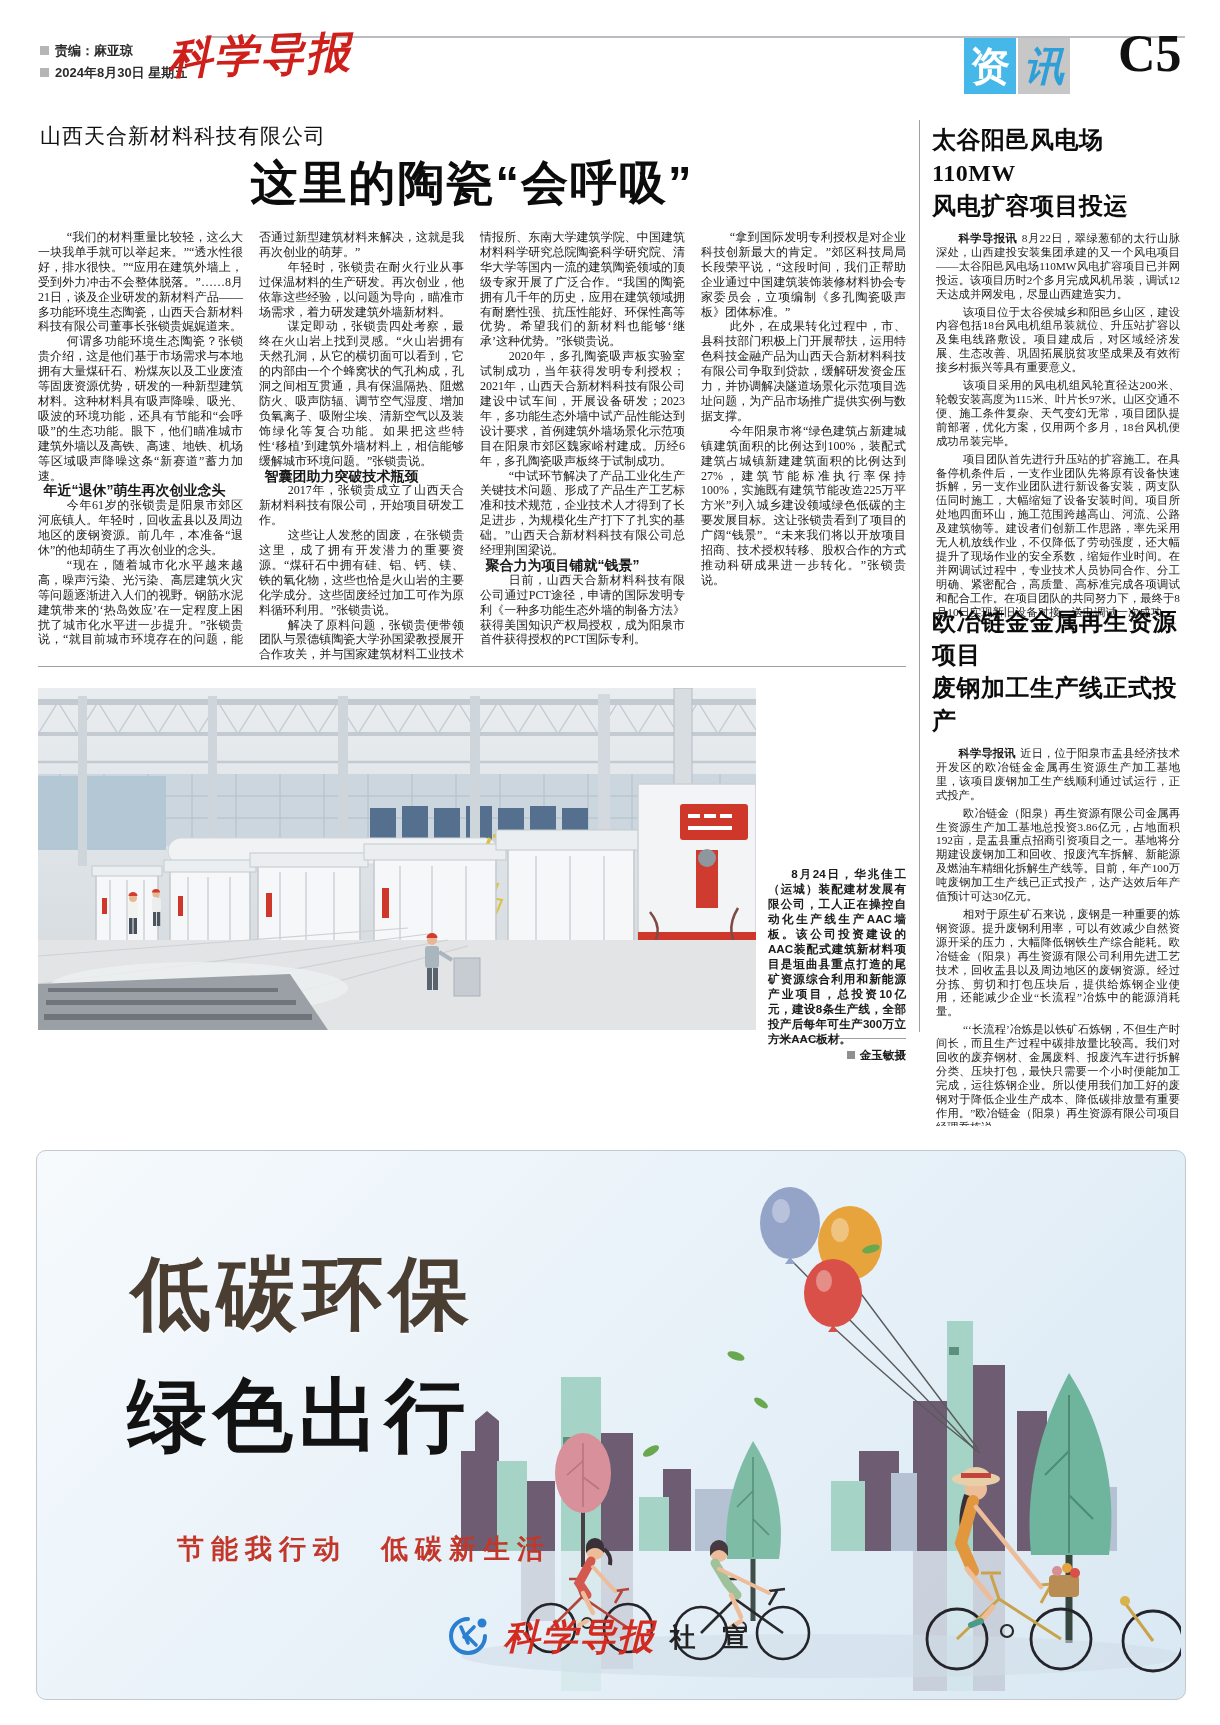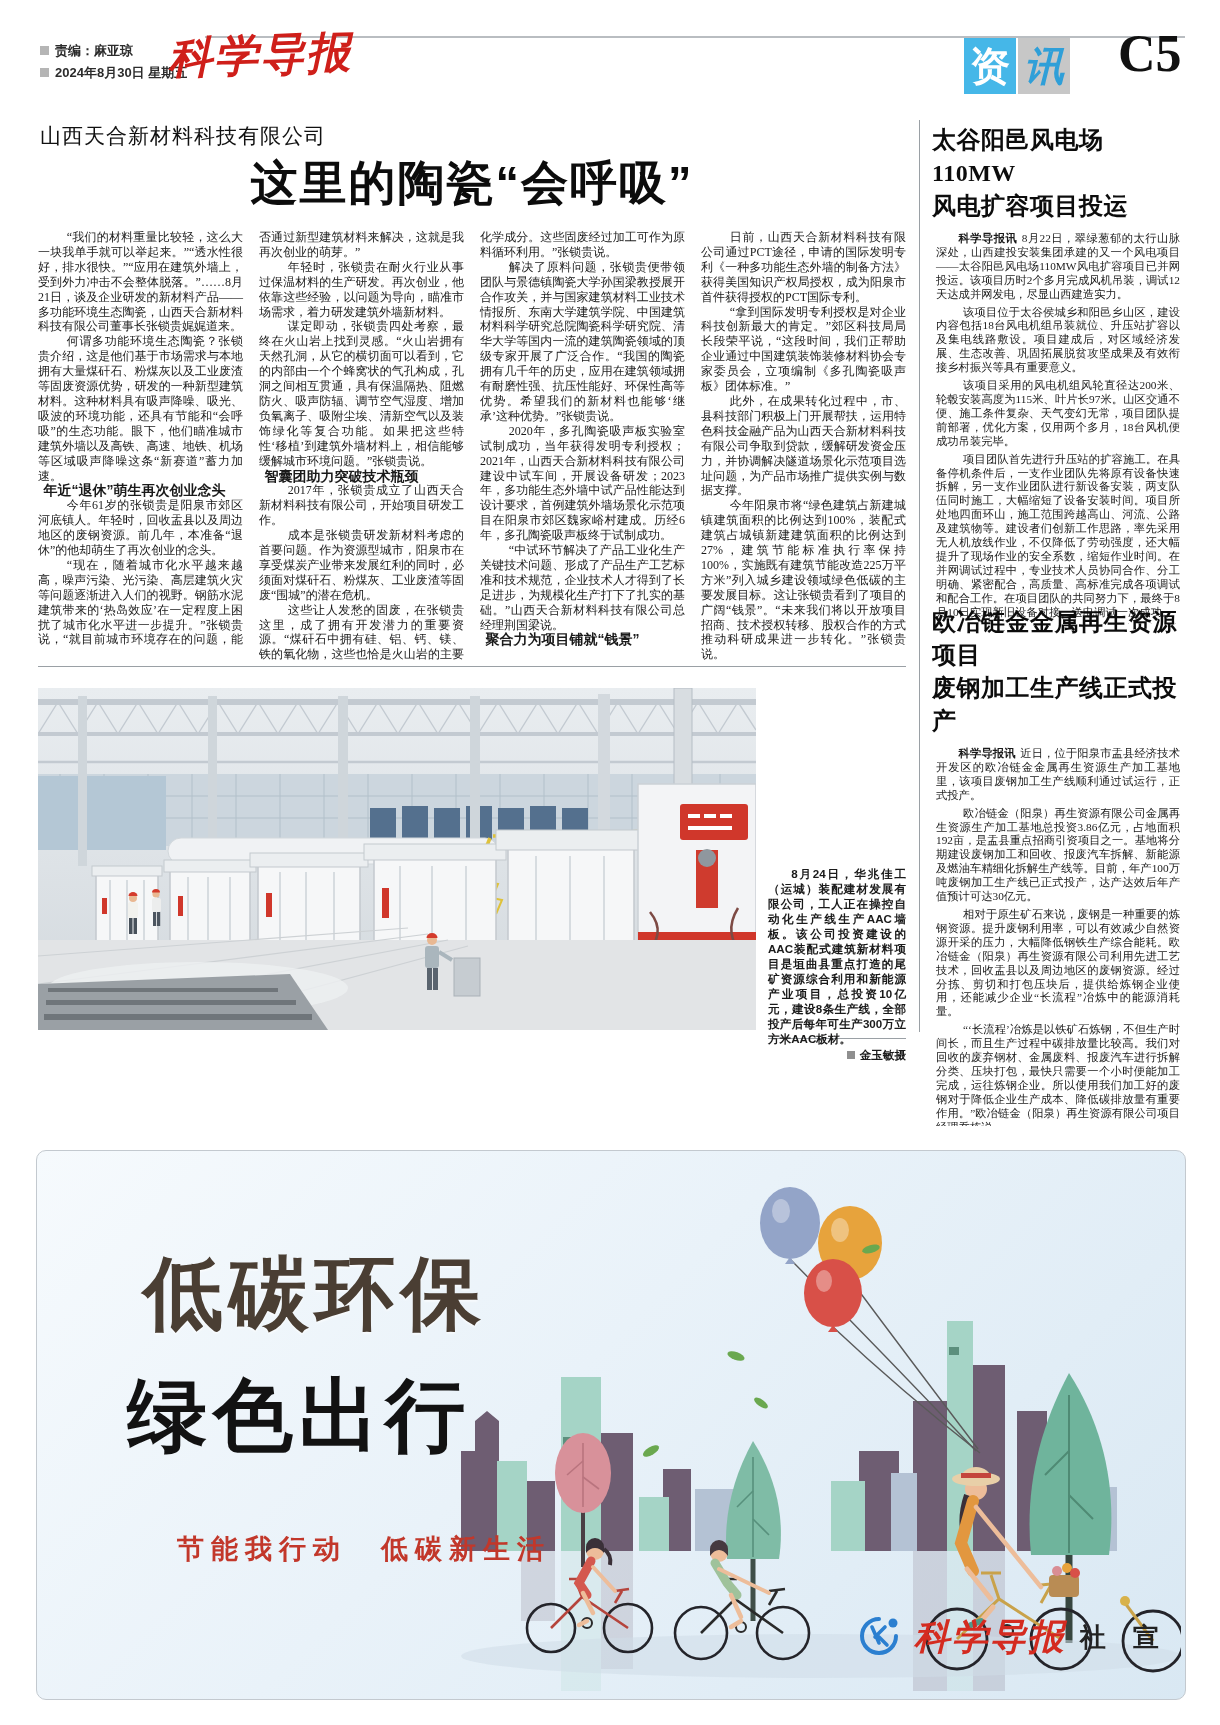--- a/index.html
+++ b/index.html
@@ -55,29 +55,29 @@
   #sb-art-0{top:124px;height:500px;}
   #sb-art-1{top:606px;height:520px;}
   .sb-title{font-size:24px;font-weight:900;line-height:33px;text-align:left;color:#0c0c0c;
             font-family:"Liberation Serif","DejaVu Serif",serif;letter-spacing:0.5px;margin-bottom:9px;}
   .sb-body{font-size:11.3px;line-height:13.9px;text-align:justify;}
   .sb-body .blk{margin:4px;text-align:justify;}
 
   
   #ad{left:36px;top:1150px;width:1148px;height:548px;border:1px solid #c3c9cf;border-radius:10px;
       background:linear-gradient(135deg,#f6fafd 0%,#e9f2f9 45%,#d9e8f3 100%);overflow:hidden;}
-  #ad-line1{left:106px;top:90px;font-size:80px;font-weight:900;letter-spacing:6px;color:#4a3e33;
+  #ad-line1{left:94px;top:90px;font-size:80px;font-weight:900;letter-spacing:6px;color:#4a3e33;
             font-family:Liberation Serif, serif;
             text-shadow:0 2px 2px rgba(255,255,255,0.6);}
   #ad-line2{left:90px;top:212px;font-size:80px;font-weight:900;letter-spacing:6px;color:#121212;
             font-family:"Liberation Sans","DejaVu Sans",sans-serif;}
   #ad-slogan{left:140px;top:380px;font-size:27px;font-weight:700;letter-spacing:7px;color:#c2372a;
              font-family:"Liberation Sans","DejaVu Sans",sans-serif;}
   #ad-illustration{left:364px;top:0px;width:780px;height:540px;}
-  #ad-logo{left:0;top:462px;width:1132px;text-align:right;}
+  #ad-logo{left:0;top:462px;width:1132px;text-align:center;}
   #ad-logo .logo-ico{display:inline-block;vertical-align:middle;margin-right:10px;}
   #ad-logo .logo-main{display:inline-block;vertical-align:middle;font-size:36px;font-weight:900;
             font-style:italic;color:#d42b20;letter-spacing:2px;
             font-family:"DejaVu Serif","Liberation Serif",serif;}
   #ad-logo .logo-suffix{display:inline-block;vertical-align:middle;font-size:26px;font-weight:700;
             color:#222;letter-spacing:10px;margin-left:10px;
             font-family:"Liberation Sans","DejaVu Sans",sans-serif;}
 </style>
 </head>
 <body>
@@ -109,21 +109,20 @@
       <div class="blk blk-p"><span class="lead-label"></span><span class="blk-text">“现在，随着城市化水平越来越高，噪声污染、光污染、高层建筑火灾等问题逐渐进入人们的视野。钢筋水泥建筑带来的‘热岛效应’在一定程度上困扰了城市化水平进一步提升。”张锁贵说，“就目前城市环境存在的问题，能否通过新型建筑材料来解决，这就是我再次创业的萌芽。”</span></div>
 
       <div class="blk blk-p"><span class="lead-label"></span><span class="blk-text">年轻时，张锁贵在耐火行业从事过保温材料的生产研发。再次创业，他依靠这些经验，以问题为导向，瞄准市场需求，着力研发建筑外墙新材料。</span></div>
 
       <div class="blk blk-p"><span class="lead-label"></span><span class="blk-text">谋定即动，张锁贵四处考察，最终在火山岩上找到灵感。“火山岩拥有天然孔洞，从它的横切面可以看到，它的内部由一个个蜂窝状的气孔构成，孔洞之间相互贯通，具有保温隔热、阻燃防火、吸声防辐、调节空气湿度、增加负氧离子、吸附尘埃、清新空气以及装饰绿化等复合功能。如果把这些特性‘移植’到建筑外墙材料上，相信能够缓解城市环境问题。”张锁贵说。</span></div>
 
       <div class="blk blk-h"><span class="lead-label"></span><span class="blk-text">智囊团助力突破技术瓶颈</span></div>
 
       <div class="blk blk-p"><span class="lead-label"></span><span class="blk-text">2017年，张锁贵成立了山西天合新材料科技有限公司，开始项目研发工作。</span></div>
 
-      <div class="blk blk-p"><span class="lead-label"></span><span class="blk-text">成本是张锁贵研发新材料考虑的首要问题。作为资源型城市，阳泉市在享受煤炭产业带来发展红利的同时，必须面对煤矸石、粉煤灰、工业废渣等固废“围城”的潜在危机。</span></div>
 
       <div class="blk blk-p"><span class="lead-label"></span><span class="blk-text">这些让人发愁的固废，在张锁贵这里，成了拥有开发潜力的重要资源。“煤矸石中拥有硅、铝、钙、镁、铁的氧化物，这些也恰是火山岩的主要化学成分。这些固废经过加工可作为原料循环利用。”张锁贵说。</span></div>
 
       <div class="blk blk-p"><span class="lead-label"></span><span class="blk-text">解决了原料问题，张锁贵便带领团队与景德镇陶瓷大学孙国梁教授展开合作攻关，并与国家建筑材料工业技术情报所、东南大学建筑学院、中国建筑材料科学研究总院陶瓷科学研究院、清华大学等国内一流的建筑陶瓷领域的顶级专家开展了广泛合作。“我国的陶瓷拥有几千年的历史，应用在建筑领域拥有耐磨性强、抗压性能好、环保性高等优势。希望我们的新材料也能够‘继承’这种优势。”张锁贵说。</span></div>
 
       <div class="blk blk-p"><span class="lead-label"></span><span class="blk-text">2020年，多孔陶瓷吸声板实验室试制成功，当年获得发明专利授权；2021年，山西天合新材料科技有限公司建设中试车间，开展设备研发；2023年，多功能生态外墙中试产品性能达到设计要求，首例建筑外墙场景化示范项目在阳泉市郊区魏家峪村建成。历经6年，多孔陶瓷吸声板终于试制成功。</span></div>
 
       <div class="blk blk-p"><span class="lead-label"></span><span class="blk-text">“中试环节解决了产品工业化生产关键技术问题、形成了产品生产工艺标准和技术规范，企业技术人才得到了长足进步，为规模化生产打下了扎实的基础。”山西天合新材料科技有限公司总经理荆国梁说。</span></div>
 
       <div class="blk blk-h"><span class="lead-label"></span><span class="blk-text">聚合力为项目铺就“钱景”</span></div>

